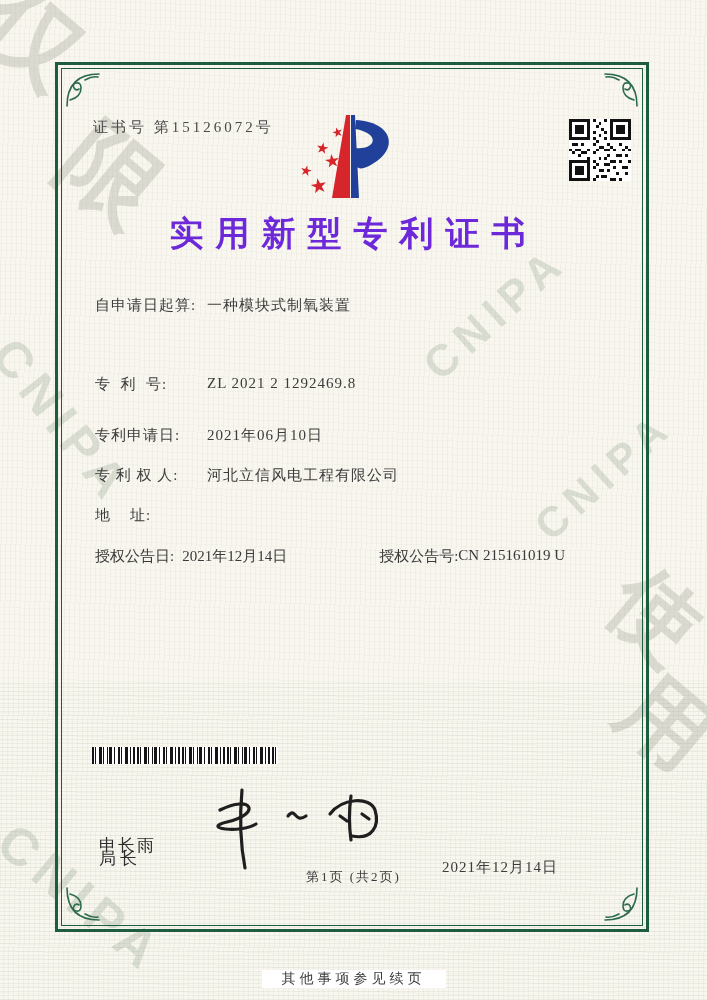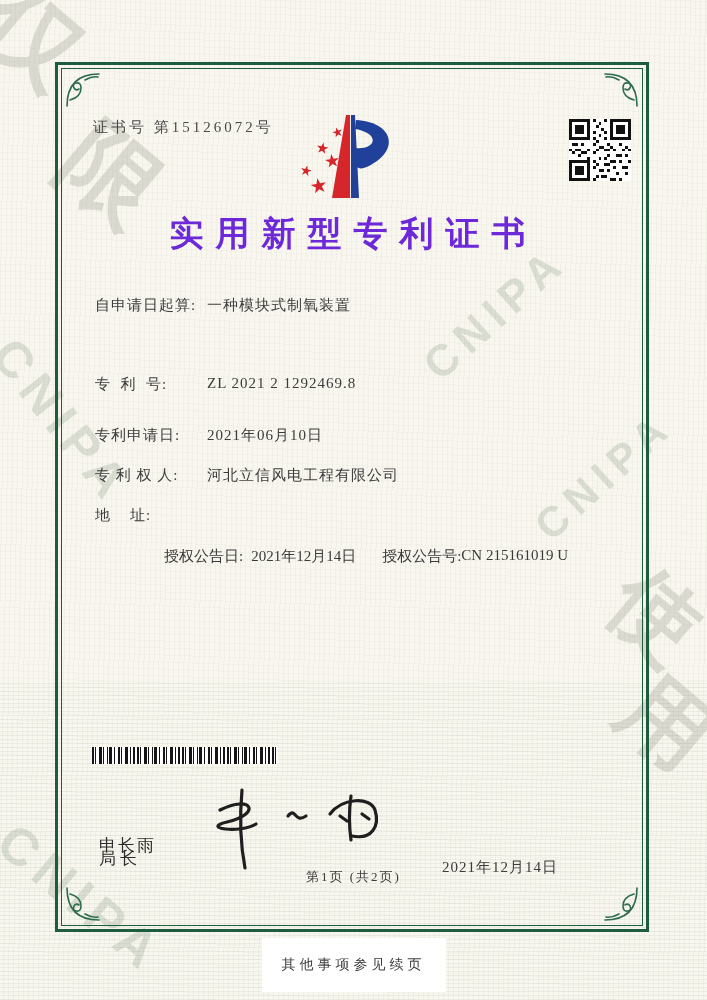--- a/index.html
+++ b/index.html
@@ -39,22 +39,22 @@
   .cert-no{position:absolute;left:93px;top:118px;font-size:15px;letter-spacing:3px;color:#4a4a4a;}
   .logo{position:absolute;left:293px;top:110px;width:118px;height:96px;}
   .qr{position:absolute;left:569px;top:119px;width:62px;height:62px;}
   .title{position:absolute;left:0;right:0;top:211px;text-align:center;
     font-size:34px;font-weight:bold;letter-spacing:12px;color:#6d28d9;}
   .frow{position:absolute;left:95px;right:70px;display:flex;font-size:15px;color:#3c3c3c;}
   .frow .lbl{white-space:pre;min-width:112px;letter-spacing:1px;}
   .frow .val{letter-spacing:1px;}
   .r0{top:296px;} .r1{top:344px;} .r2{top:375px;} .r3{top:426px;}
   .r4{top:466px;} .r5{top:506px;gap:20px;}
-  .grant{position:absolute;left:95px;right:70px;top:547px;display:flex;font-size:15px;justify-content:center;}
-  .grant .g2{margin-left:26px;}
+  .grant{position:absolute;left:95px;right:70px;top:547px;display:flex;font-size:15px;}
+  .grant .g2{margin-left:92px;}
   .paras{position:absolute;left:95px;width:528px;top:581px;font-size:14.5px;line-height:22px;
     text-align:justify;color:#3c3c3c;}
   .paras p{margin:0 0 6px 0;text-indent:2em;}
   .barcode{position:absolute;left:92px;top:747px;width:186px;height:17px;
     background:#fff;
     background-image:repeating-linear-gradient(90deg,
       #151515 0 2px, transparent 2px 3px,
       #151515 3px 4px, transparent 4px 7px,
       #151515 7px 10px, transparent 10px 11px,
       #151515 11px 12px, transparent 12px 15px,
@@ -66,22 +66,22 @@
       #151515 33px 36px, transparent 36px 38px,
       #151515 38px 39px, transparent 39px 41px,
       #151515 41px 43px, transparent 43px 45px);
   }
   .sig-title{position:absolute;left:99px;top:847px;font-size:17px;letter-spacing:4px;color:#2e2e2e;}
   .sig-name{position:absolute;left:99px;top:834px;font-size:17px;letter-spacing:2px;color:#2e2e2e;text-align:right;}
   .sig-script{position:absolute;left:182px;top:782px;width:232px;height:90px;}
   .grant-date{position:absolute;left:442px;top:858px;font-size:15px;letter-spacing:1px;color:#3c3c3c;}
   .page-info{position:absolute;left:0;right:0;top:868px;text-align:center;font-size:13px;
     letter-spacing:2px;color:#3c3c3c;}
-  .cont-note{position:absolute;left:50%;top:938px;transform:translateX(-50%);
-    background:#ffffff;padding:18px 20px;font-size:14px;letter-spacing:4px;color:#3c3c3c;z-index:3;}
+  .cont-note{position:absolute;left:50%;top:970px;transform:translateX(-50%);
+    background:#ffffff;padding:0 20px;font-size:14px;letter-spacing:4px;color:#3c3c3c;z-index:3;}
 </style>
 </head>
 <body>
 
 <div class="page">
 
   <div class="wm cn" style="left:-14px;top:-26px;transform:rotate(40deg);">仅</div>
   <div class="wm cn" style="left:62px;top:112px;transform:rotate(40deg);">限</div>
   <div class="wm lat" style="left:-34px;top:392px;transform:rotate(52deg);">CNIPA</div>
   <div class="wm lat" style="left:408px;top:288px;transform:rotate(-42deg);font-size:44px;">CNIPA</div>

